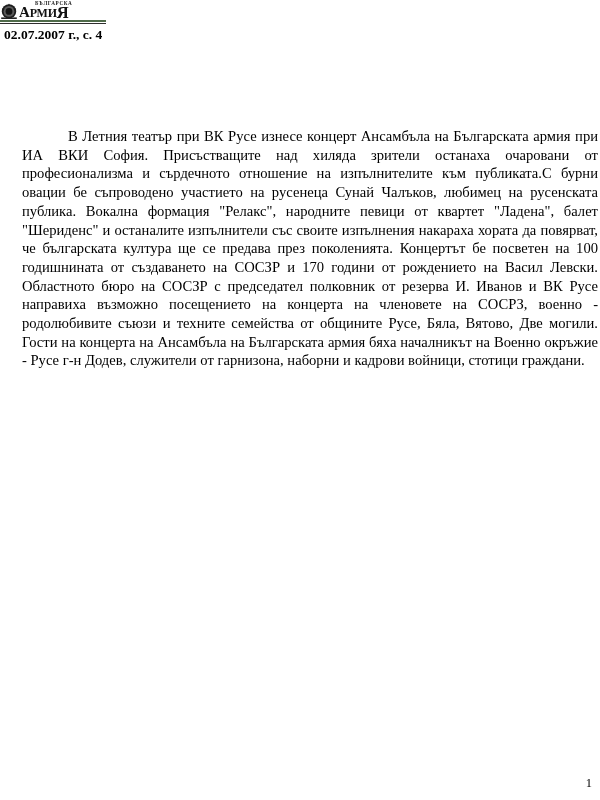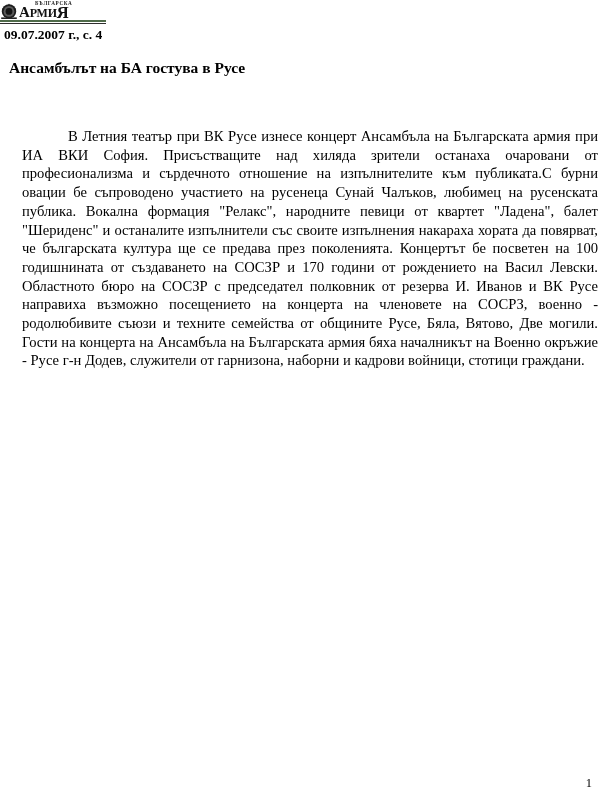--- a/index.html
+++ b/index.html
@@ -176,21 +176,20 @@
       </span>
       <span class="wordmark">
         <span class="wordmark-small">БЪЛГАРСКА</span>
         <span class="wordmark-big"><span class="cap">А</span><span class="sc">РМИ</span><span class="tall-ya">Я</span></span>
       </span>
     </div>
     <div class="rule-green"></div>
     <div class="rule-dark"></div>
   </div>
 
-  <div class="dateline">09.07.2007 г., с. 4</div>
+  <div class="dateline">02.07.2007 г., с. 4</div>
 
-  <h1 class="headline">Ансамбълът на БА гостува в Русе</h1>
 
   <p class="article-body">В Летния театър при ВК Русе изнесе концерт Ансамбъла на Българската армия при ИА ВКИ София. Присъстващите над хиляда зрители останаха очаровани от професионализма и сърдечното отношение на изпълнителите към публиката.С бурни овации бе съпроводено участието на русенеца Сунай Чалъков, любимец на русенската публика. Вокална формация "Релакс", народните певици от квартет "Ладена", балет "Шериденс" и останалите изпълнители със своите изпълнения накараха хората да повярват, че българската култура ще се предава през поколенията. Концертът бе посветен на 100 годишнината от създаването на СОСЗР и 170 години от рождението на Васил Левски. Областното бюро на СОСЗР с председател полковник от резерва И. Иванов и ВК Русе направиха възможно посещението на концерта на членовете на СОСРЗ, военно - родолюбивите съюзи и техните семейства от общините Русе, Бяла, Вятово, Две могили. Гости на концерта на Ансамбъла на Българската армия бяха началникът на Военно окръжие - Русе г-н Додев, служители от гарнизона, наборни и кадрови войници, стотици граждани.</p>
 
   <div class="page-number">1</div>
 
 </div>
 
 </body></html>

